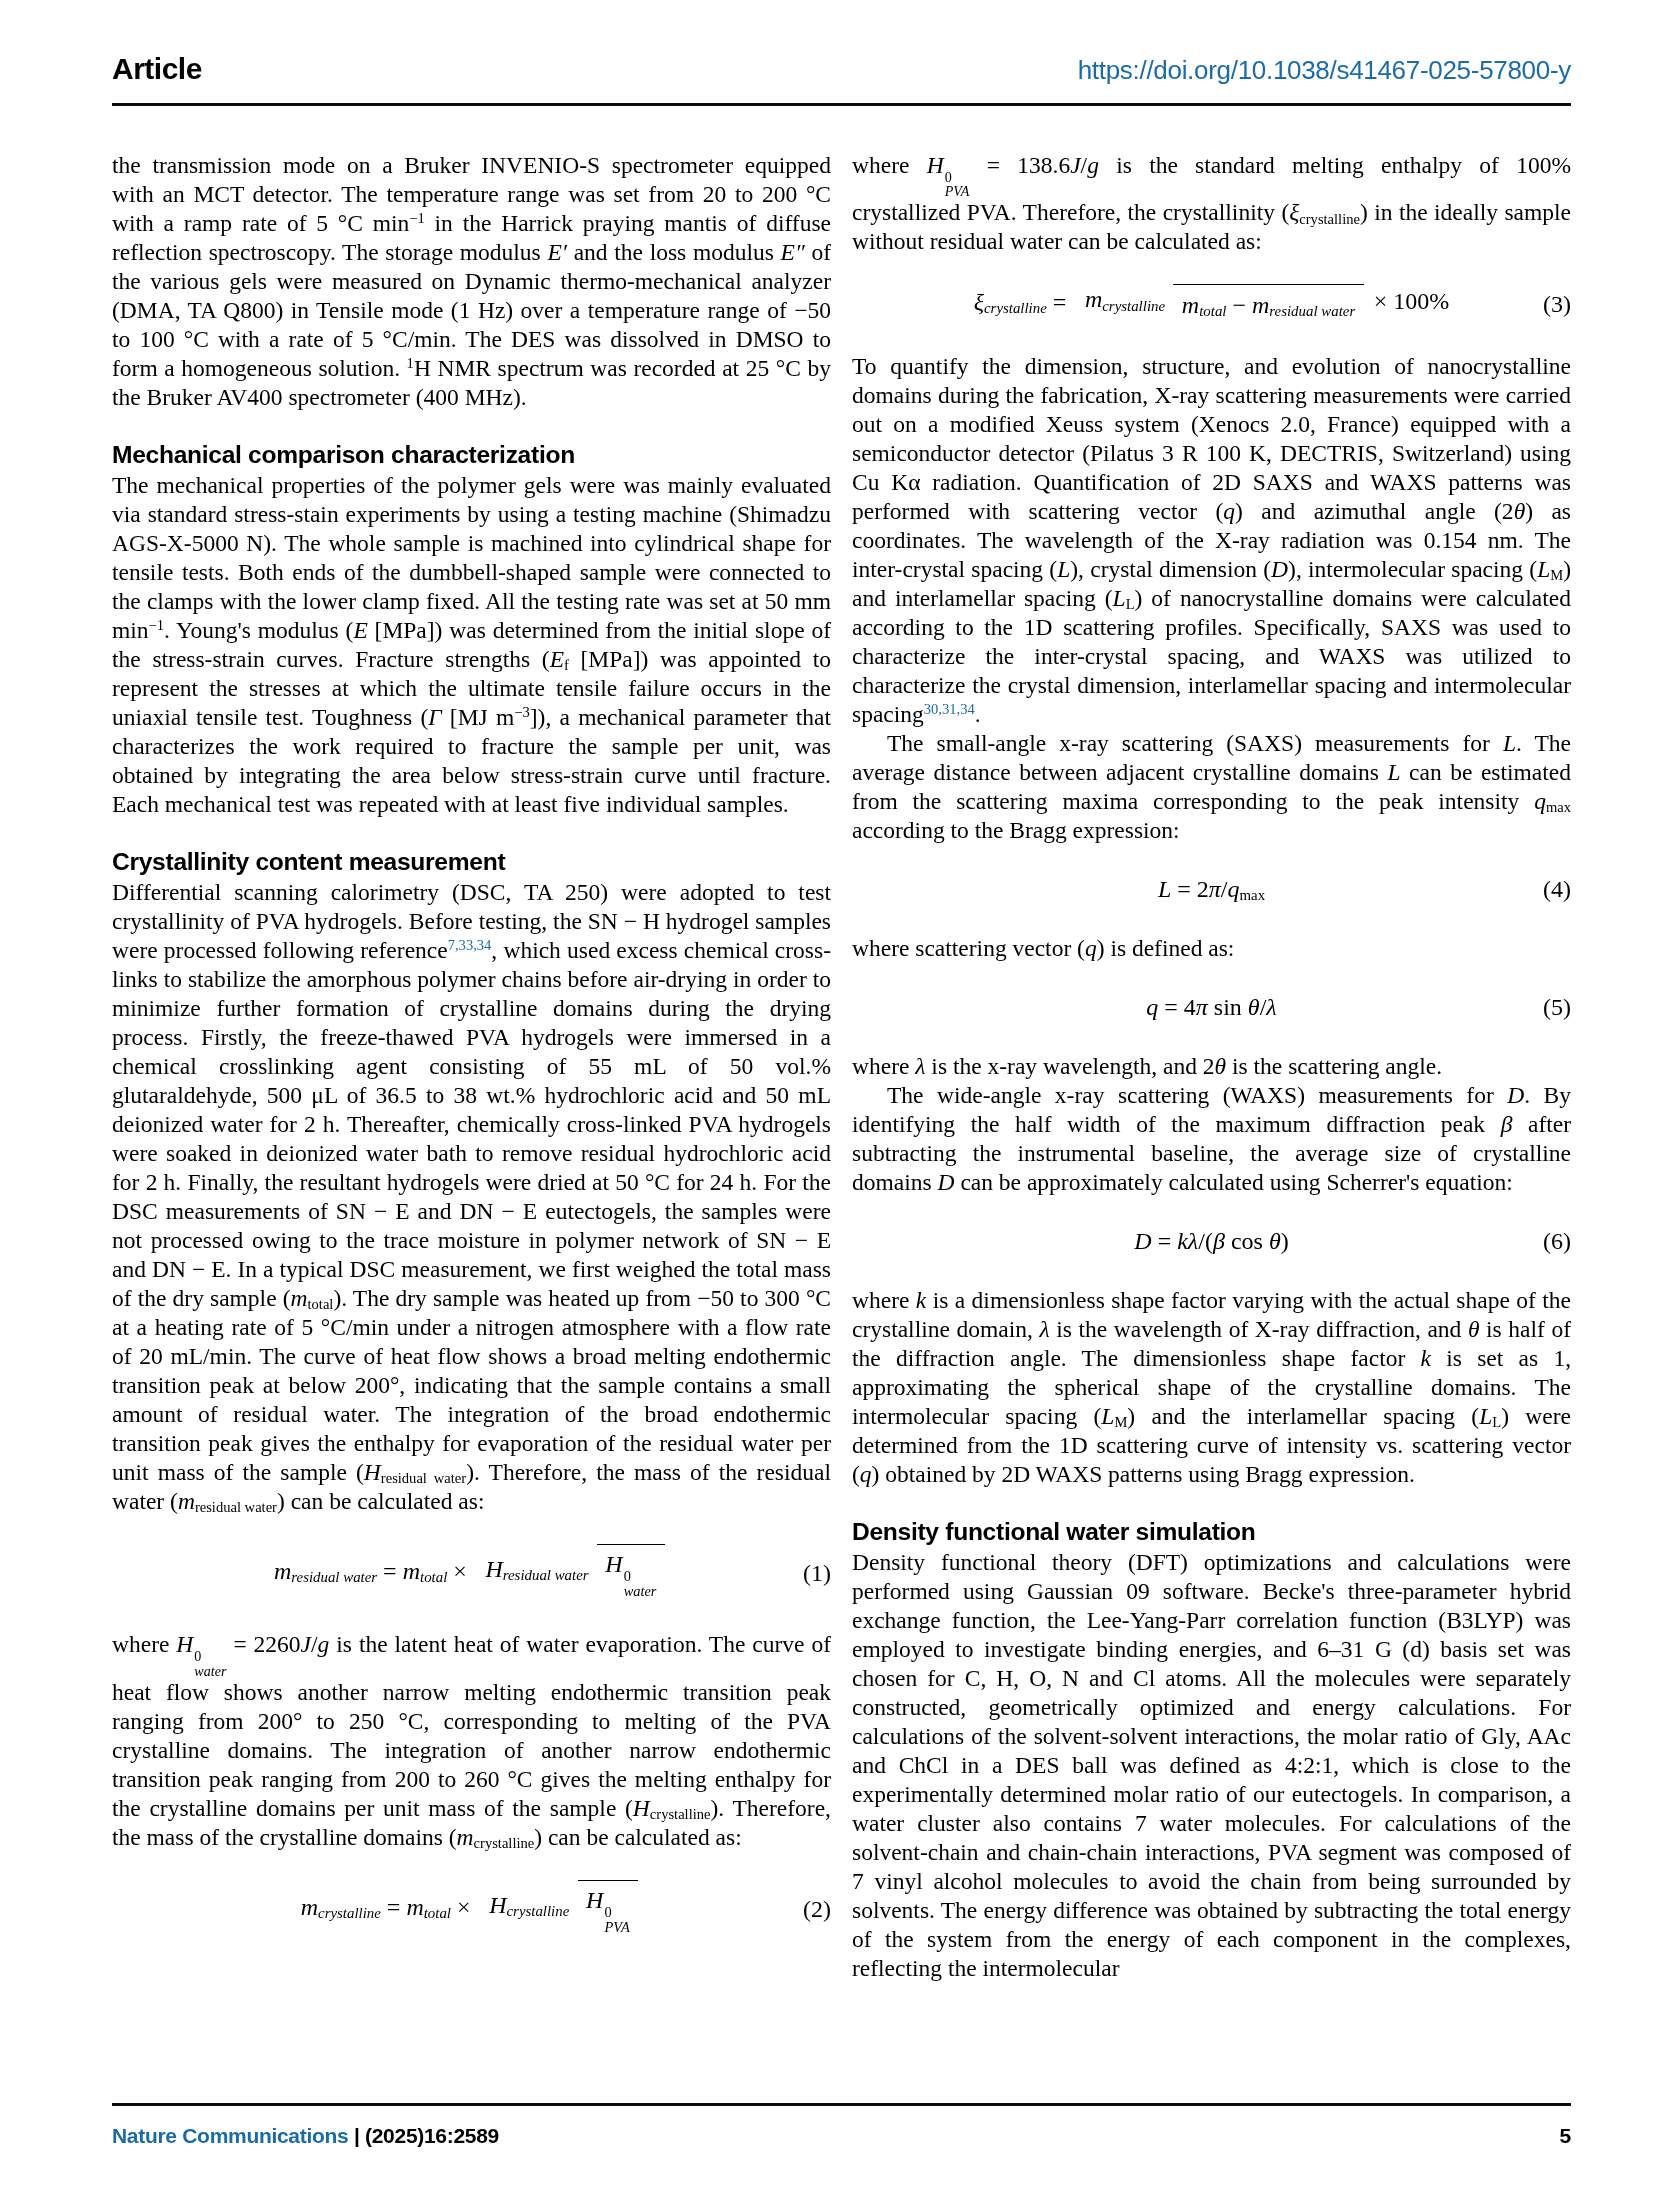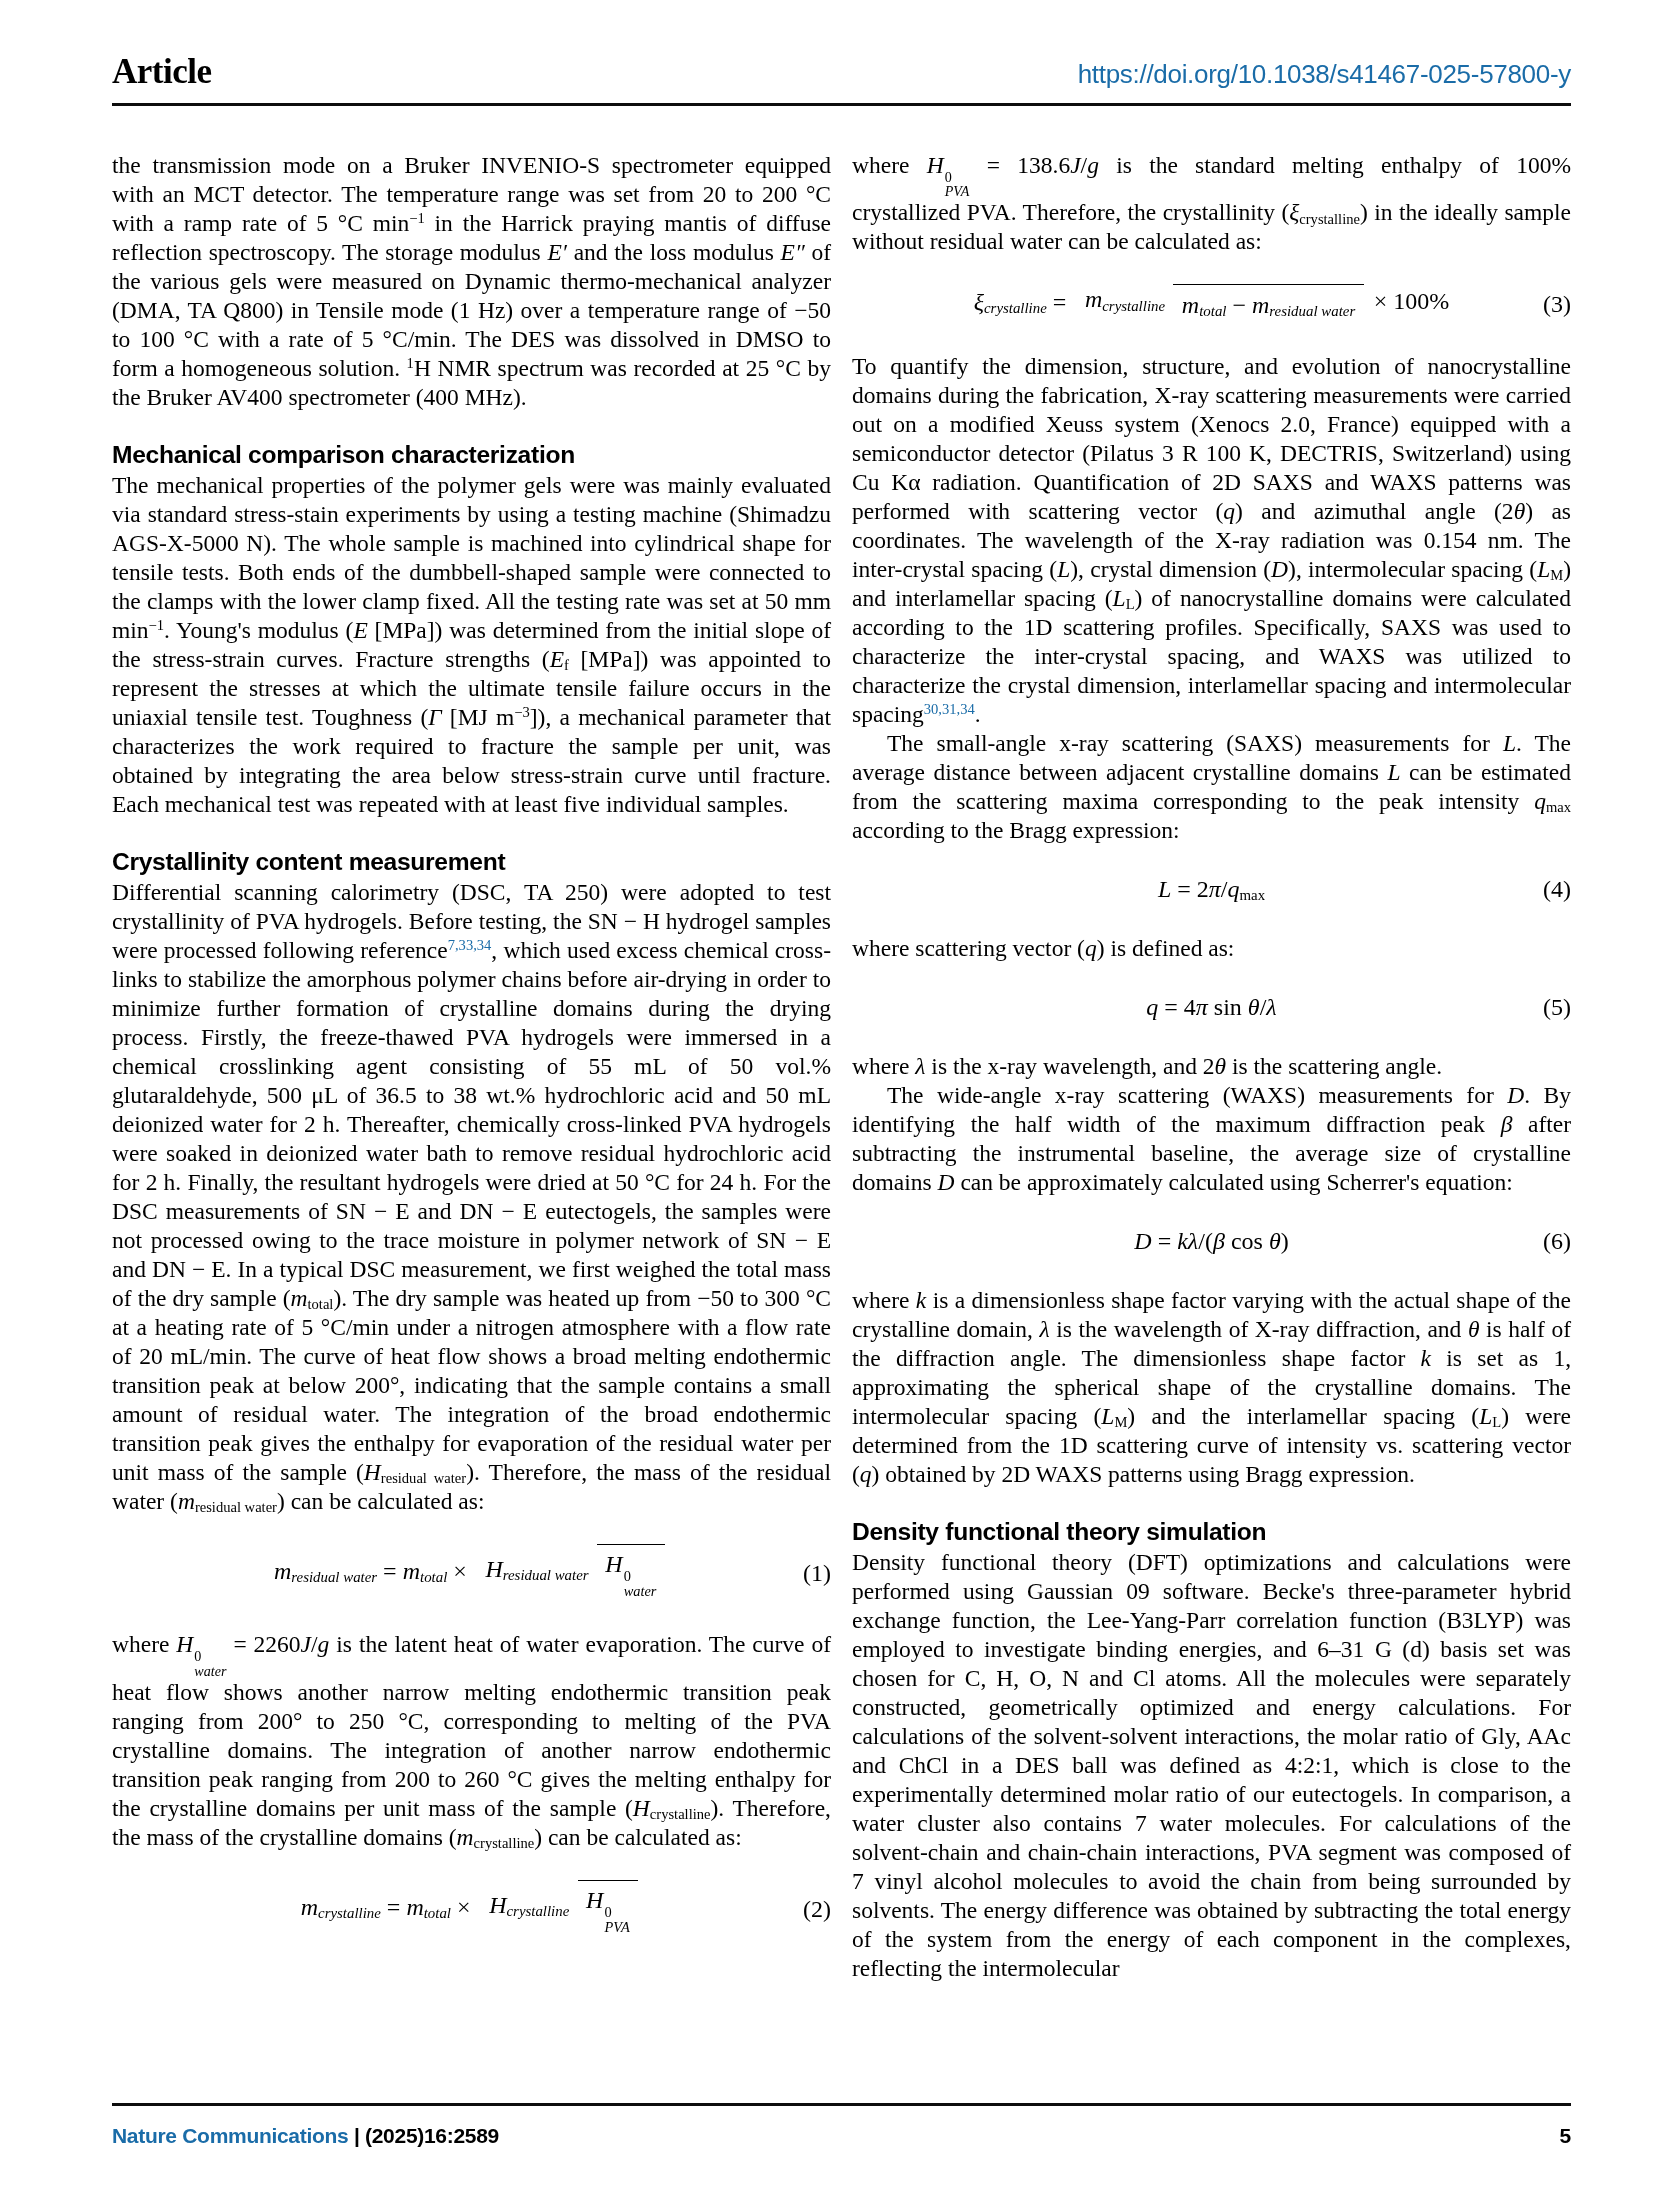--- a/index.html
+++ b/index.html
@@ -12,22 +12,22 @@
     color:#000;
     overflow:hidden;
     font-family:"Liberation Serif", serif;
   }
   
   .header{
     position:absolute; left:112px; right:89px; top:52px;
     display:flex; justify-content:space-between; align-items:baseline;
   }
   .article-label{
-    font-family:Liberation Serif, serif;
-    font-weight:700; font-size:35px; letter-spacing:-0.5px;
+    font-family:Liberation Sans, sans-serif;
+    font-weight:700; font-size:30px; letter-spacing:-0.5px;
   }
   .doi-link{
     font-family:"Liberation Sans", sans-serif;
     font-size:26px; color:var(--link); text-decoration:none; letter-spacing:-0.3px;
   }
   .rule-top{
     position:absolute; left:112px; right:89px; top:103px; height:3.1px; background:#0d0d0d;
   }
   
   .col{
@@ -127,21 +127,21 @@
           </span><span> × 100%</span></span><span class="eqnum">(3)</span></div>
       <p class="para">To quantify the dimension, structure, and evolution of nanocrystalline domains during the fabrication, X-ray scattering measurements were carried out on a modified Xeuss system (Xenocs 2.0, France) equipped with a semiconductor detector (Pilatus 3 R 100 K, DECTRIS, Switzerland) using Cu Kα radiation. Quantification of 2D SAXS and WAXS patterns was performed with scattering vector (<span class="it">q</span>) and azimuthal angle (2<span class="it">θ</span>) as coordinates. The wavelength of the X-ray radiation was 0.154 nm. The inter-crystal spacing (<span class="it">L</span>), crystal dimension (<span class="it">D</span>), intermolecular spacing (<span class="it">L</span><sub>M</sub>) and interlamellar spacing (<span class="it">L</span><sub>L</sub>) of nanocrystalline domains were calculated according to the 1D scattering profiles. Specifically, SAXS was used to characterize the inter-crystal spacing, and WAXS was utilized to characterize the crystal dimension, interlamellar spacing and intermolecular spacing<sup class="link">30,31,34</sup>.</p>
       <p class="para indent">The small-angle x-ray scattering (SAXS) measurements for <span class="it">L</span>. The average distance between adjacent crystalline domains <span class="it">L</span> can be estimated from the scattering maxima corresponding to the peak intensity <span class="it">q</span><sub>max</sub> according to the Bragg expression:</p>
       <div class="eq"><span class="eq-body"><span><span class="it">L</span> = 2<span class="it">π</span>/<span class="it">q</span><sub>max</sub></span></span><span class="eqnum">(4)</span></div>
       <p class="para">where scattering vector (<span class="it">q</span>) is defined as:</p>
       <div class="eq"><span class="eq-body"><span><span class="it">q</span> = 4<span class="it">π</span> sin <span class="it">θ</span>/<span class="it">λ</span></span></span><span class="eqnum">(5)</span></div>
       <p class="para">where <span class="it">λ</span> is the x-ray wavelength, and 2<span class="it">θ</span> is the scattering angle.</p>
       <p class="para indent">The wide-angle x-ray scattering (WAXS) measurements for <span class="it">D</span>. By identifying the half width of the maximum diffraction peak <span class="it">β</span> after subtracting the instrumental baseline, the average size of crystalline domains <span class="it">D</span> can be approximately calculated using Scherrer's equation:</p>
       <div class="eq"><span class="eq-body"><span><span class="it">D</span> = <span class="it">k</span><span class="it">λ</span>/(<span class="it">β</span> cos <span class="it">θ</span>)</span></span><span class="eqnum">(6)</span></div>
       <p class="para">where <span class="it">k</span> is a dimensionless shape factor varying with the actual shape of the crystalline domain, <span class="it">λ</span> is the wavelength of X-ray diffraction, and <span class="it">θ</span> is half of the diffraction angle. The dimensionless shape factor <span class="it">k</span> is set as 1, approximating the spherical shape of the crystalline domains. The intermolecular spacing (<span class="it">L</span><sub>M</sub>) and the interlamellar spacing (<span class="it">L</span><sub>L</sub>) were determined from the 1D scattering curve of intensity vs. scattering vector (<span class="it">q</span>) obtained by 2D WAXS patterns using Bragg expression.</p>
-      <h2 class="sect">Density functional theory simulation</h2>
+      <h2 class="sect">Density functional water simulation</h2>
       <p class="para">Density functional theory (DFT) optimizations and calculations were performed using Gaussian 09 software. Becke's three-parameter hybrid exchange function, the Lee-Yang-Parr correlation function (B3LYP) was employed to investigate binding energies, and 6–31 G (d) basis set was chosen for C, H, O, N and Cl atoms. All the molecules were separately constructed, geometrically optimized and energy calculations. For calculations of the solvent-solvent interactions, the molar ratio of Gly, AAc and ChCl in a DES ball was defined as 4:2:1, which is close to the experimentally determined molar ratio of our eutectogels. In comparison, a water cluster also contains 7 water molecules. For calculations of the solvent-chain and chain-chain interactions, PVA segment was composed of 7 vinyl alcohol molecules to avoid the chain from being surrounded by solvents. The energy difference was obtained by subtracting the total energy of the system from the energy of each component in the complexes, reflecting the intermolecular</p>
     </div>
 
   <div class="rule-bottom"></div>
   <div class="footer">
     <span>
       <a class="journal" href="#">Nature Communications</a><span class="cite"> | (2025)16:2589</span>
     </span>
     <span class="cite">5</span>
   </div>

